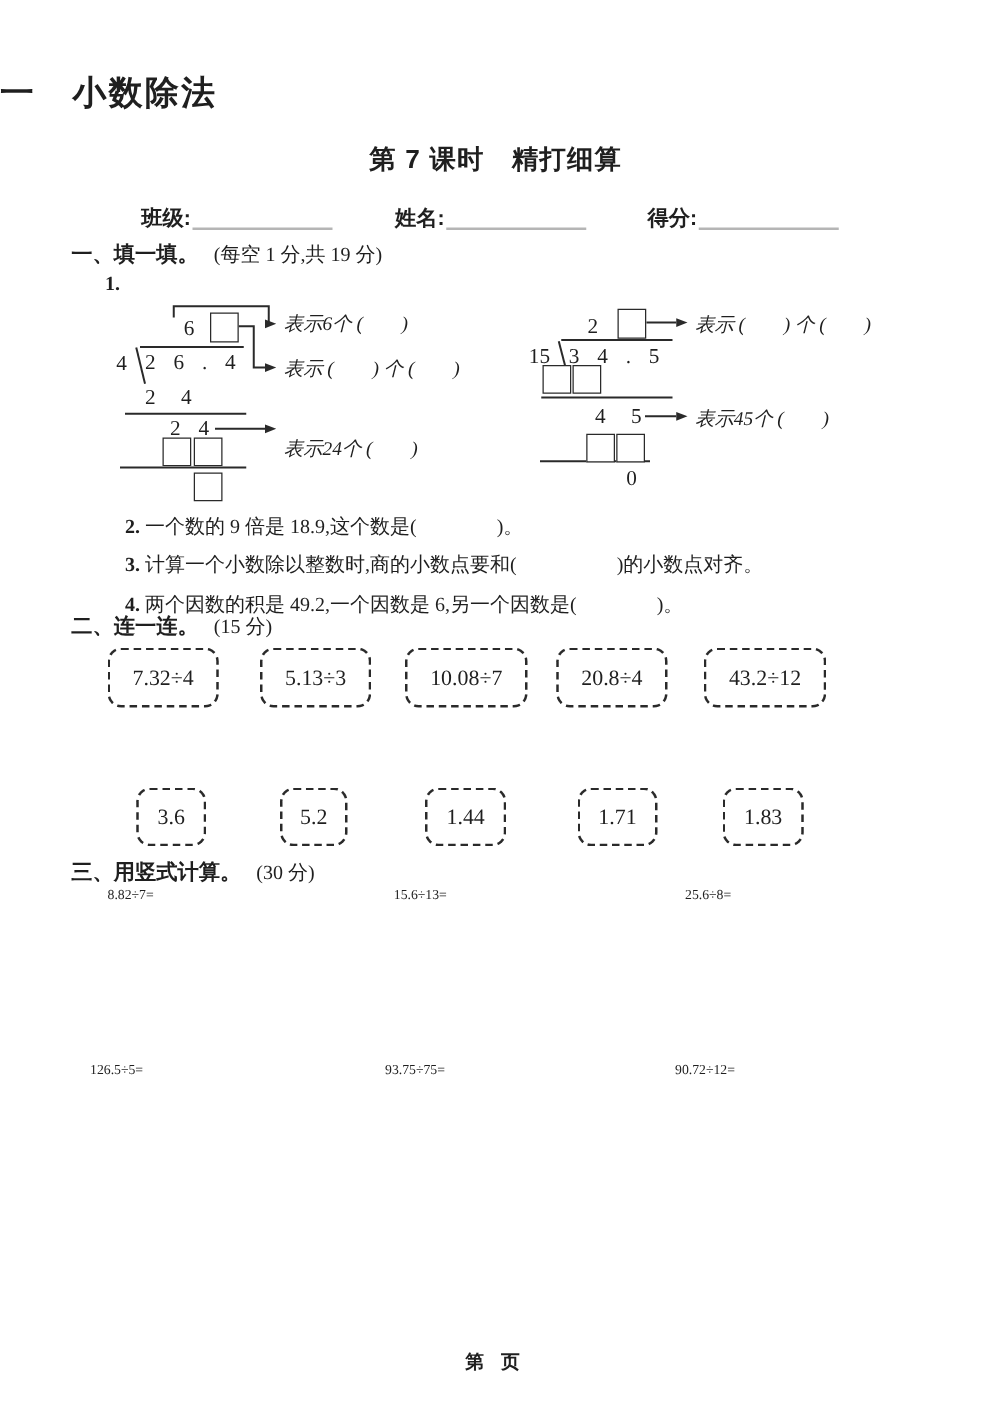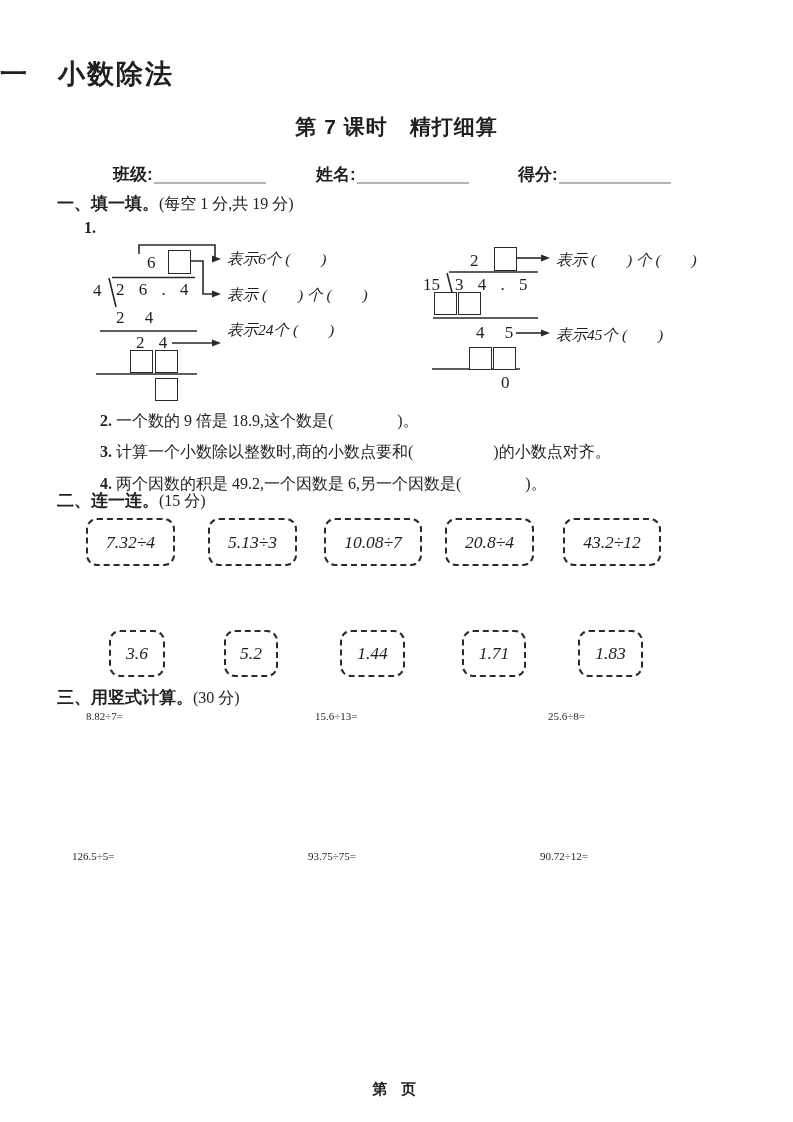--- a/index.html
+++ b/index.html
@@ -13,33 +13,33 @@
   .title{left:0;right:0;top:56px;text-align:left;font-size:27px;font-weight:bold;letter-spacing:2px;}
   .subtitle{left:0;right:0;top:113px;text-align:center;font-size:21px;font-weight:bold;
     font-family:"Liberation Sans","DejaVu Sans",sans-serif;letter-spacing:1px;}
   
   .hlabel{top:163px;font-size:17px;font-weight:bold;
     font-family:"Liberation Sans","DejaVu Sans",sans-serif;}
   .hline{top:166px;height:16px;border-bottom:2px solid #b5b5b5;}
   
   .sech{left:57px;font-size:17px;}
   .sech b{font-family:"Liberation Sans","DejaVu Sans",sans-serif;font-size:17px;}
-  .sech span{font-size:16px;}
+  .sech span{font-size:16px;margin-left:12px;}
   .qline{left:100px;font-size:16px;width:680px;font-family:Liberation Serif, serif;}
   .qline b{font-size:16px;margin-right:4px;}
   
   .ldg{width:330px;height:168px;}
   .ldg svg{position:absolute;left:0;top:0;}
   .dnum{position:absolute;font-size:17px;letter-spacing:5px;white-space:pre;}
   .pair{letter-spacing:8px;}
   .sqbox{position:absolute;width:20px;height:20px;border:1.6px solid #2a2a2a;background:#fff;}
   .dnote{position:absolute;font-size:15.5px;white-space:nowrap;font-style:italic;}
   
   .mbox{display:flex;align-items:center;justify-content:center;
-    border:2.4px dashed #2a2a2a;border-radius:11px;font-size:17.5px;white-space:nowrap;font-style:italic;}
+    border:2.4px dashed #2a2a2a;border-radius:11px;font-size:17.5px;white-space:nowrap;}
   
   .calc{font-size:11px;white-space:nowrap;}
   .footer{left:0;right:0;top:1080px;text-align:center;font-size:15px;font-weight:bold;letter-spacing:5px;}
 </style>
 </head>
 <body>
 
 <div class="abs title">一　小数除法</div>
 <div class="abs subtitle">第 7 课时　精打细算</div>
 
@@ -76,21 +76,21 @@
   <span class="sqbox" style="left:83px;top:10px;height:22px;width:21px"></span>
   <span class="dnum" style="left:8px;top:41px">4</span>
   <span class="dnum" style="left:31px;top:40px">2 6 . 4</span>
   <span class="dnum pair" style="left:31px;top:68px">2 4</span>
   <span class="dnum" style="left:51px;top:93px">2 4</span>
   <span class="sqbox" style="left:45px;top:110px;width:21px;height:21px"></span>
   <span class="sqbox" style="left:70px;top:110px;width:21px;height:21px"></span>
   <span class="sqbox" style="left:70px;top:138px;width:21px;height:21px"></span>
   <span class="dnote" style="left:142px;top:9px">表示6个 (　　)</span>
   <span class="dnote" style="left:142px;top:45px">表示 (　　) 个 (　　)</span>
-  <span class="dnote" style="left:142px;top:80px">表示24个 (　　)</span>
+  <span class="dnote" style="left:142px;top:109px">表示24个 (　　)</span>
 </div>
 
 <div class="abs ldg" style="left:420px;top:240px">
   <svg width="330" height="168" viewBox="0 0 330 168">
     <g stroke="#2a2a2a" stroke-width="1.6" fill="none">
       <path d="M97 18 H121"></path>
       <path d="M29 32 H118"></path>
       <path d="M27 33 L34 60"></path>
       <path d="M13 78 H118"></path>
       <path d="M96 93 H121"></path>

